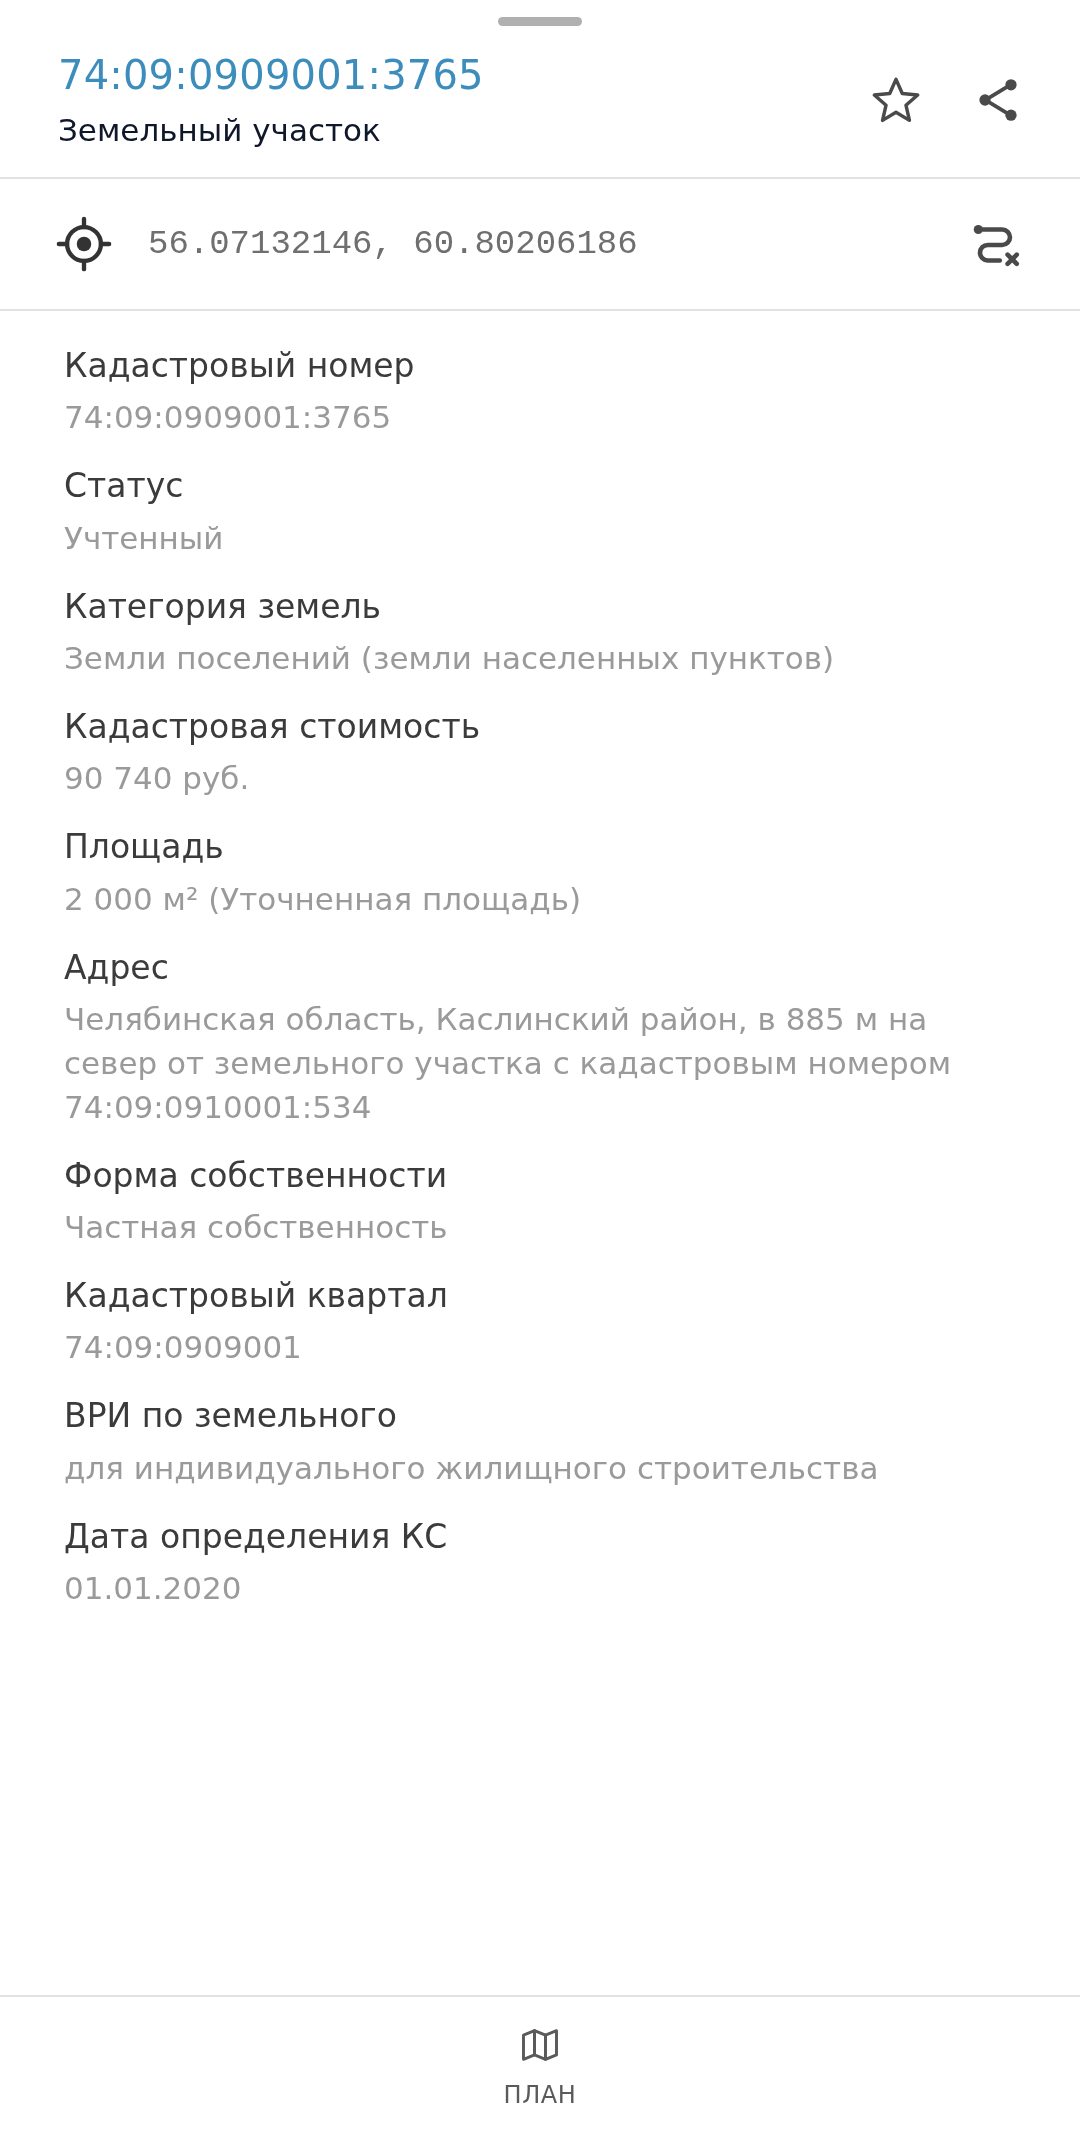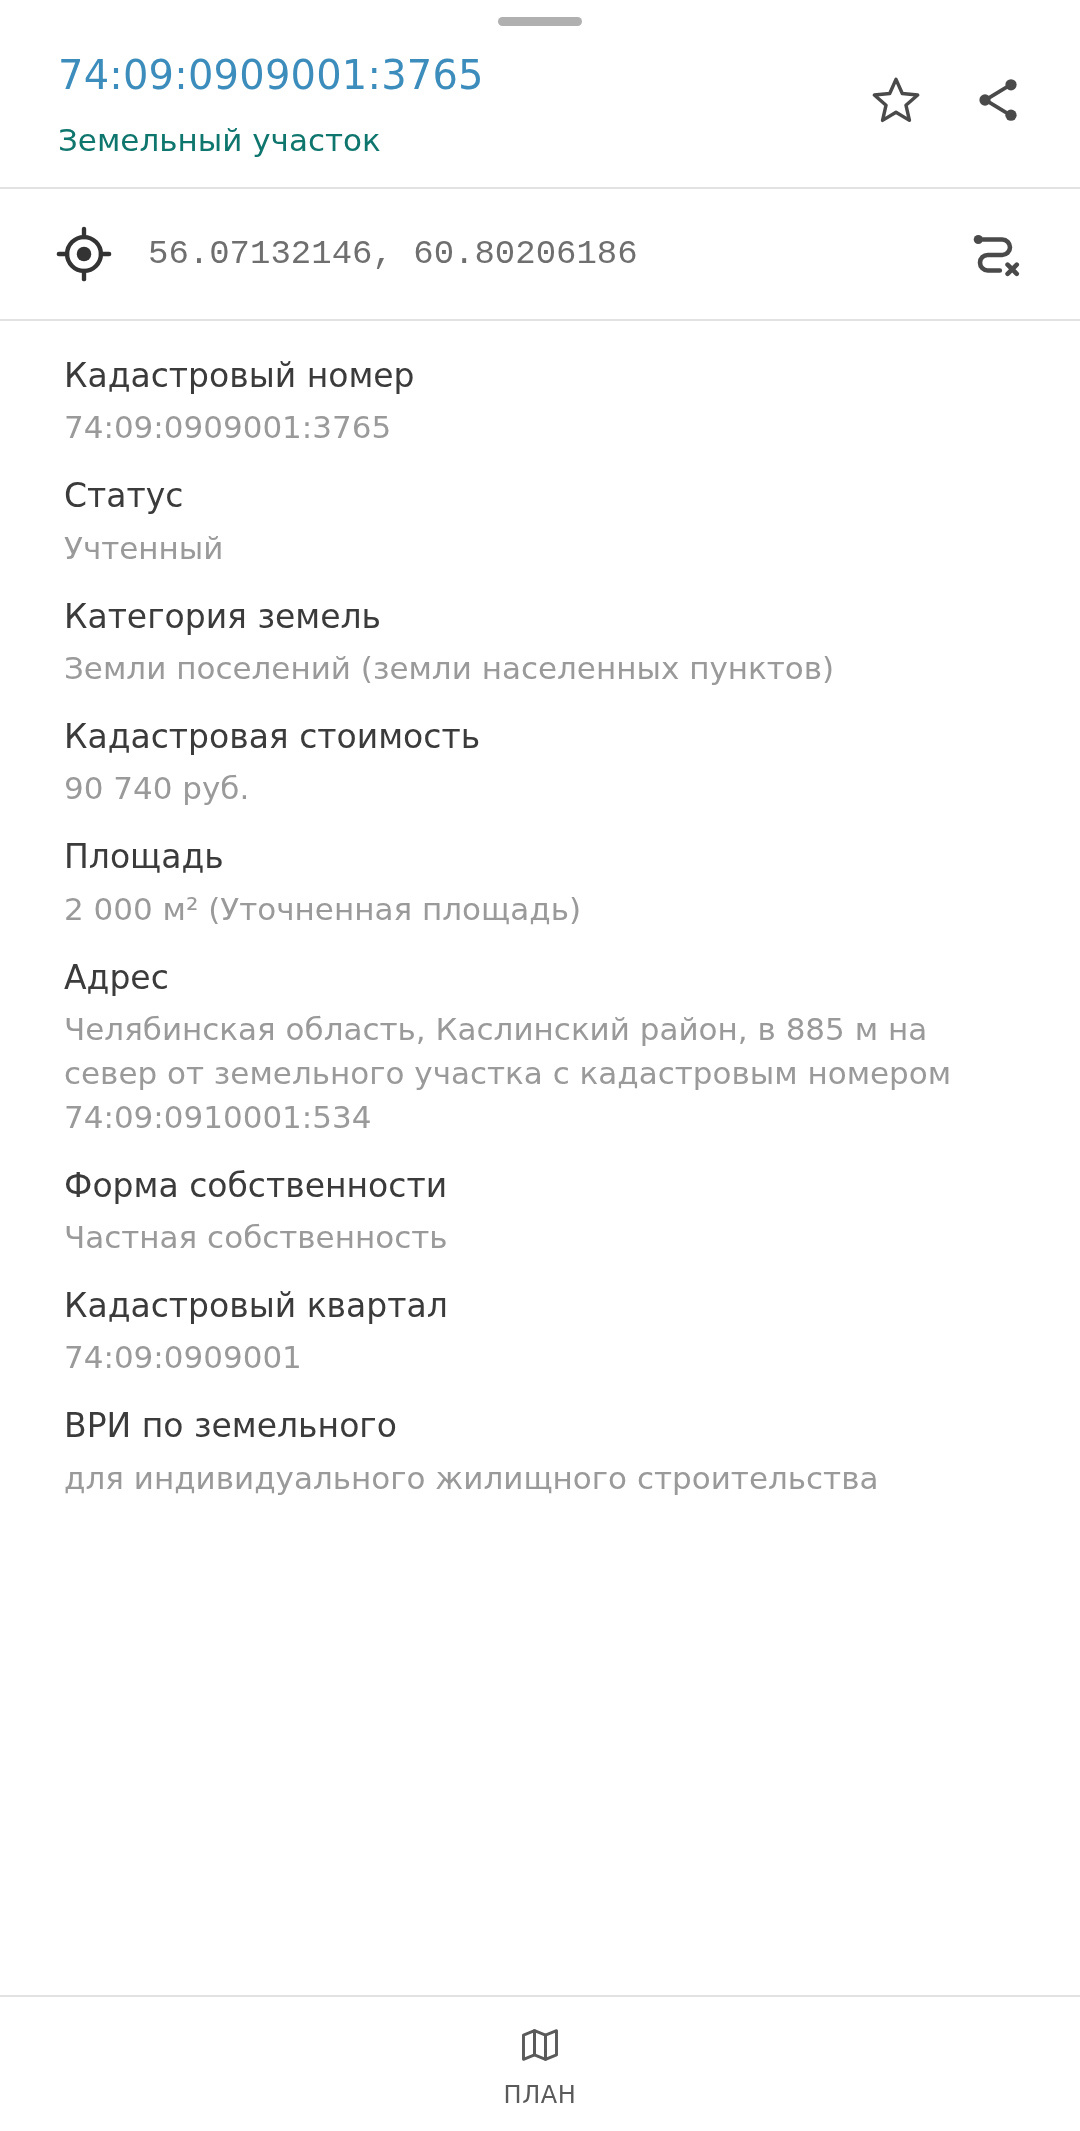--- a/index.html
+++ b/index.html
@@ -38,23 +38,23 @@
     border-bottom: 2px solid #e2e2e2;
   }
   .header-texts { flex: 1; min-width: 0; }
   .cad-title {
     font-size: 40px;
     color: #3c8dbc;
     letter-spacing: 0.2px;
     line-height: 1.15;
   }
   .cad-subtitle {
-    margin-top: 24px;
+    margin-top: 14px;
     font-size: 31px;
-    color: #0f766e;
+    color: #0f172a;
     line-height: 1.2;
   }
   .header-actions {
     display: flex;
     align-items: center;
     gap: 46px;
     padding-top: 20px;
   }
   .icon-btn {
     width: 56px;
@@ -227,20 +227,24 @@
     <div class="detail-value">Частная собственность</div>
   </div>
   <div class="detail-item">
     <div class="detail-label">Кадастровый квартал</div>
     <div class="detail-value">74:09:0909001</div>
   </div>
   <div class="detail-item">
     <div class="detail-label">ВРИ по земельного</div>
     <div class="detail-value">для индивидуального жилищного строительства</div>
   </div>
+  <div class="detail-item">
+    <div class="detail-label">Дата определения КС</div>
+    <div class="detail-value">01.01.2020</div>
+  </div>
 </div>
 
 <div class="bottom-bar">
   <div class="bottom-tab">
     <div class="tab-icon">
       <svg width="48" height="44" viewBox="0 0 24 24" fill="none" stroke="currentColor" stroke-width="1.6" stroke-linecap="round" stroke-linejoin="round">
         <path d="M3 6.6 9 4.2v13.2L3 19.8z"></path>
         <path d="M9 4.2 15 6.6v13.2L9 17.4z"></path>
         <path d="M15 6.6 21 4.2v13.2l-6 2.4z"></path>
       </svg>

